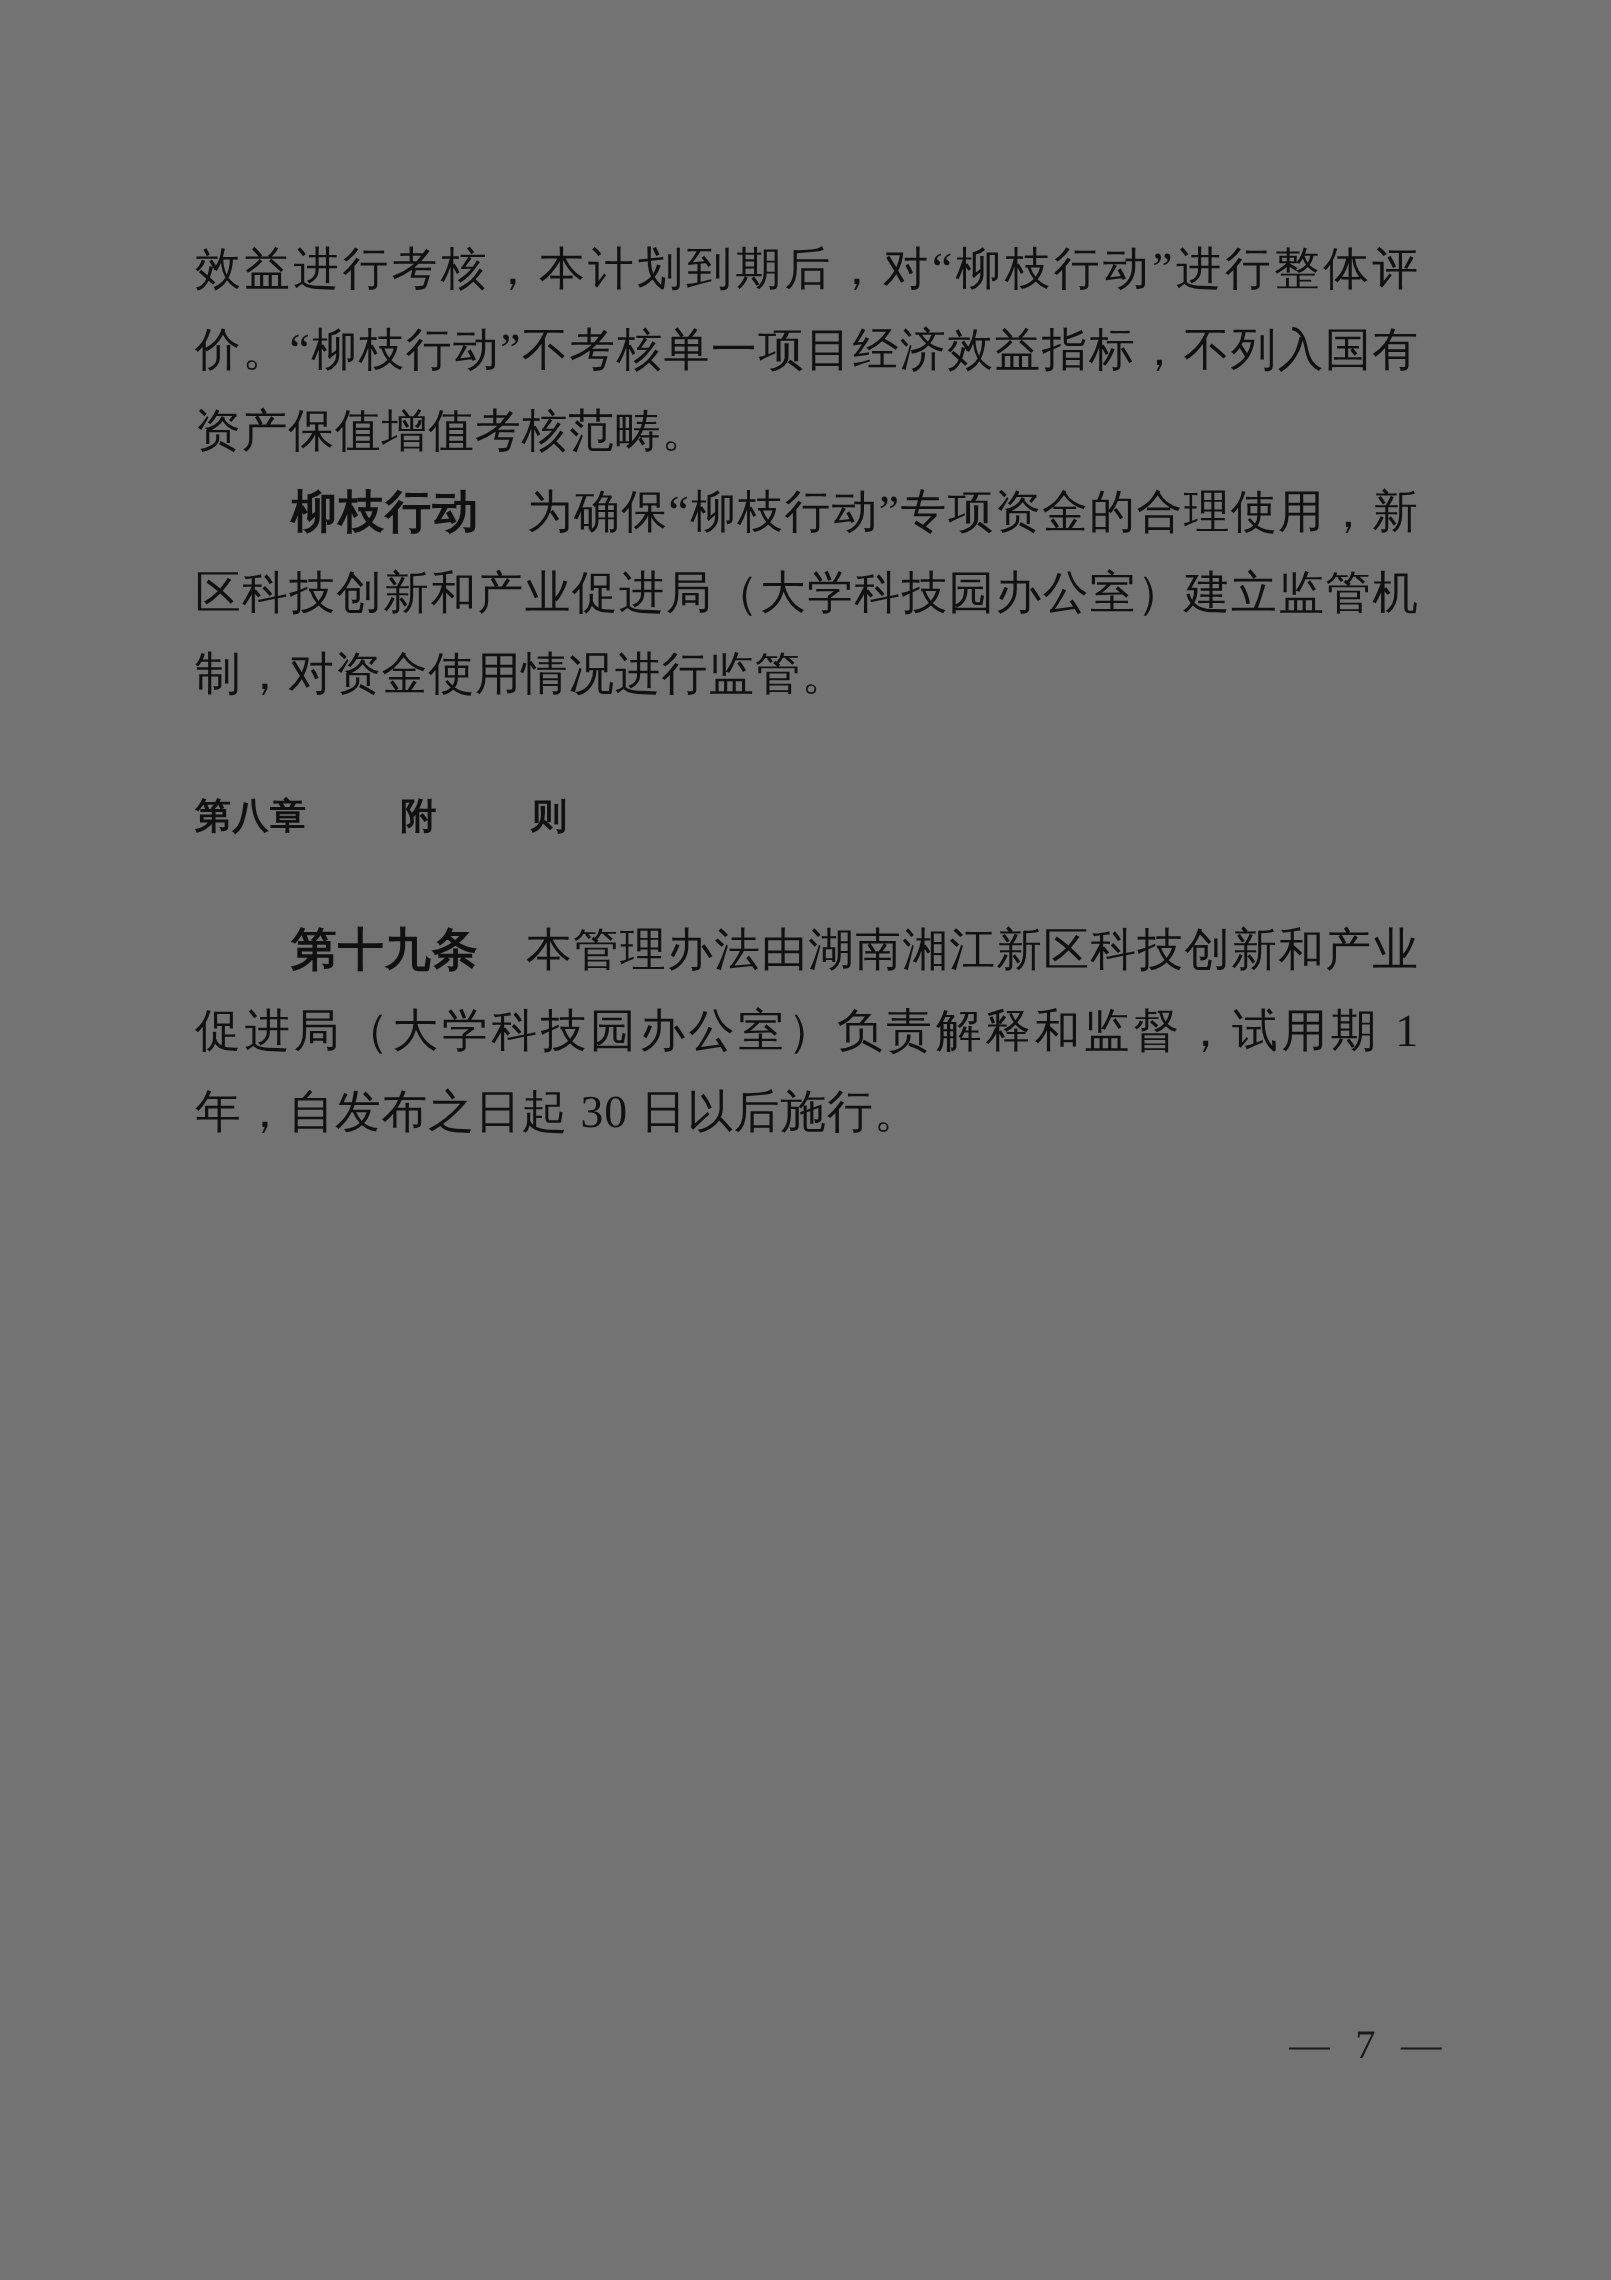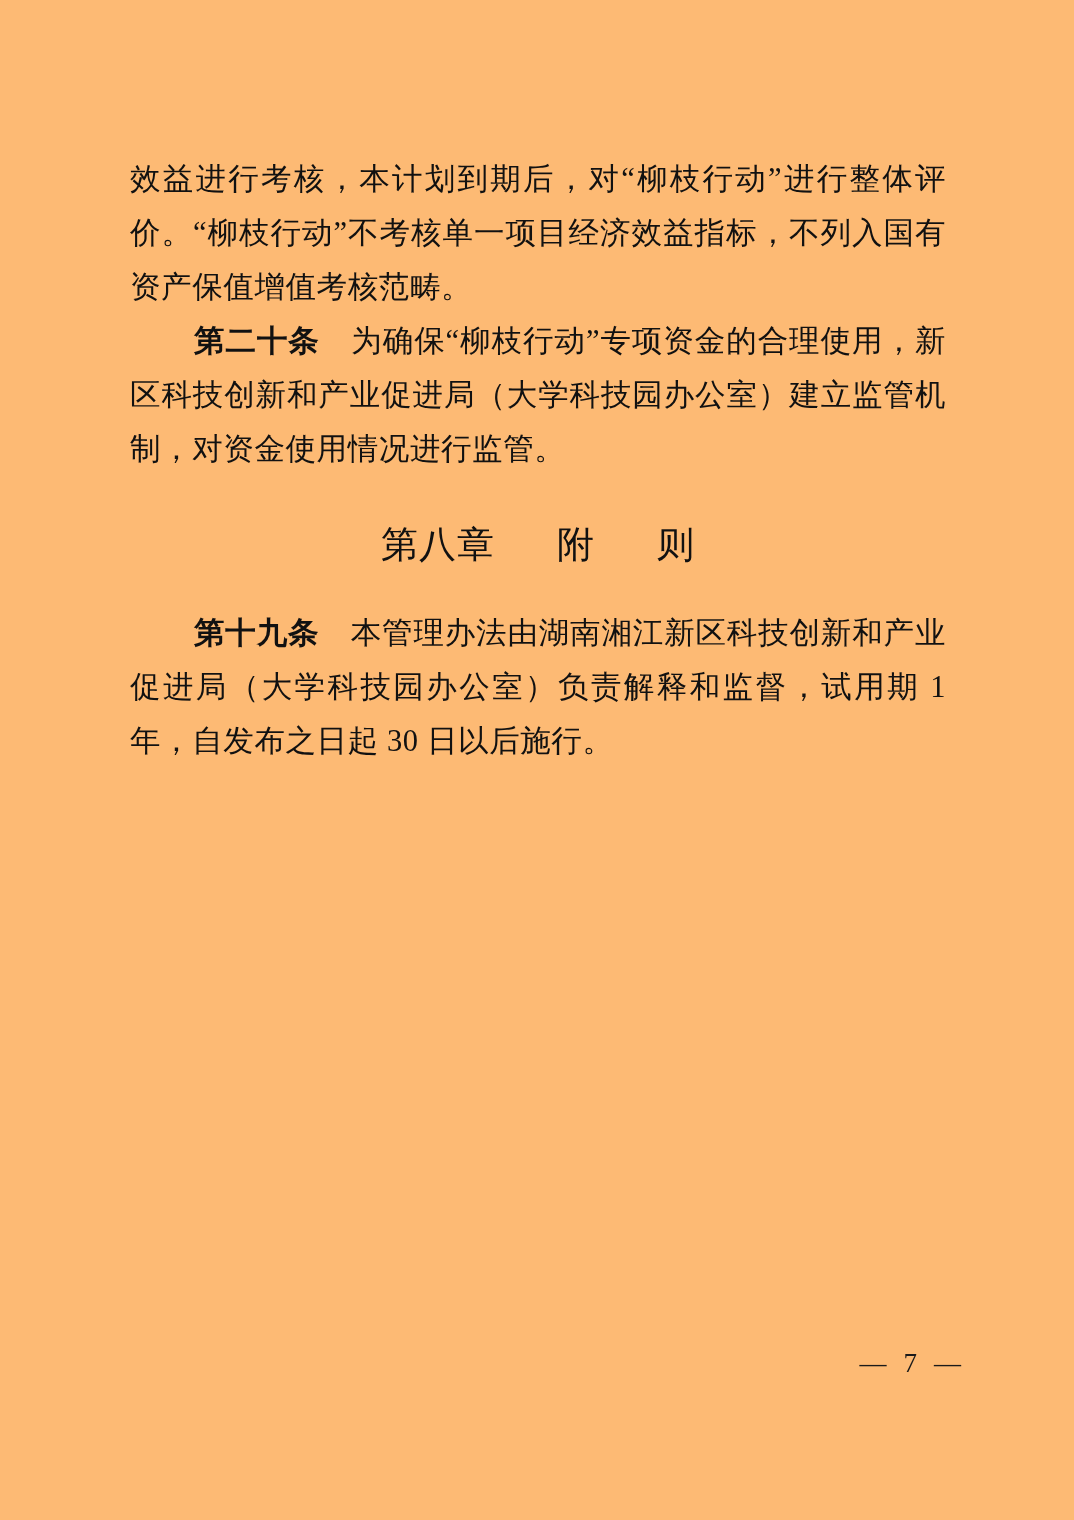--- a/index.html
+++ b/index.html
@@ -4,21 +4,21 @@
 <style>
   html, body {
     margin: 0;
     padding: 0;
     background: #ffffff;
   }
   .page {
     position: relative;
     width: 1074px;
     height: 1520px;
-    background: #fdba74;
+    background: #737373;
     margin: 0 auto;
     overflow: hidden;
     font-family: "Liberation Serif", serif;
     color: #1a1a1a;
   }
   .content {
     position: absolute;
     left: 130px;
     top: 152px;
     width: 816px;
@@ -34,23 +34,23 @@
     color: #111111;
   }
   .para.indent {
     text-indent: 64px;
   }
   .bold {
     font-weight: bold;
   }
   .chapter-heading {
     margin: 42px 0 34px 0;
-    text-align: center;
-    font-size: 37px;
-    font-weight: normal;
+    text-align: left;
+    font-size: 24px;
+    font-weight: bold;
     letter-spacing: 1px;
     line-height: 54px;
     color: #111111;
   }
   .chapter-heading .sp-wide {
     display: inline-block;
     width: 62px;
   }
   .page-number {
     position: absolute;
@@ -73,21 +73,21 @@
 
 <div class="page">
 
   <div class="content">
 
     <p class="para">
       <span>效益进行考核，本计划到期后，对“柳枝行动”进行整体评价。“柳枝行动”不考核单一项目经济效益指标，不列入国有资产保值增值考核范畴。</span>
     </p>
 
     <p class="para indent">
-      <span class="bold">第二十条</span><span>　为确保“柳枝行动”专项资金的合理使用，新区科技创新和产业促进局（大学科技园办公室）建立监管机制，对资金使用情况进行监管。</span>
+      <span class="bold">柳枝行动</span><span>　为确保“柳枝行动”专项资金的合理使用，新区科技创新和产业促进局（大学科技园办公室）建立监管机制，对资金使用情况进行监管。</span>
     </p>
 
     <div class="chapter-heading">
       <span>第八章</span><span class="sp-wide"></span><span>附</span><span class="sp-wide"></span><span>则</span>
     </div>
 
     <p class="para indent">
       <span class="bold">第十九条</span><span>　本管理办法由湖南湘江新区科技创新和产业促进局（大学科技园办公室）负责解释和监督，试用期 1 年，自发布之日起 30 日以后施行。</span>
     </p>
 

